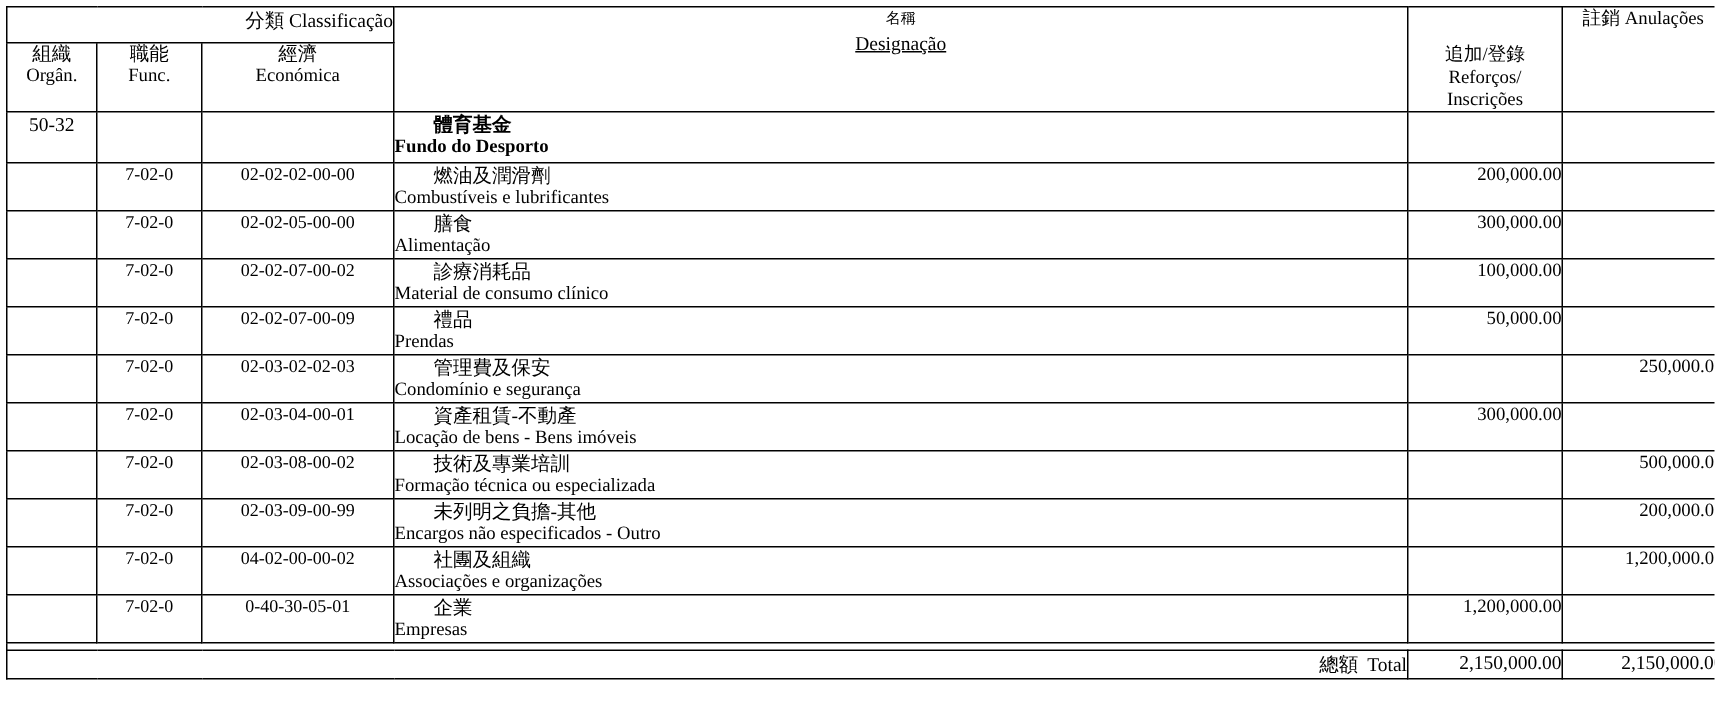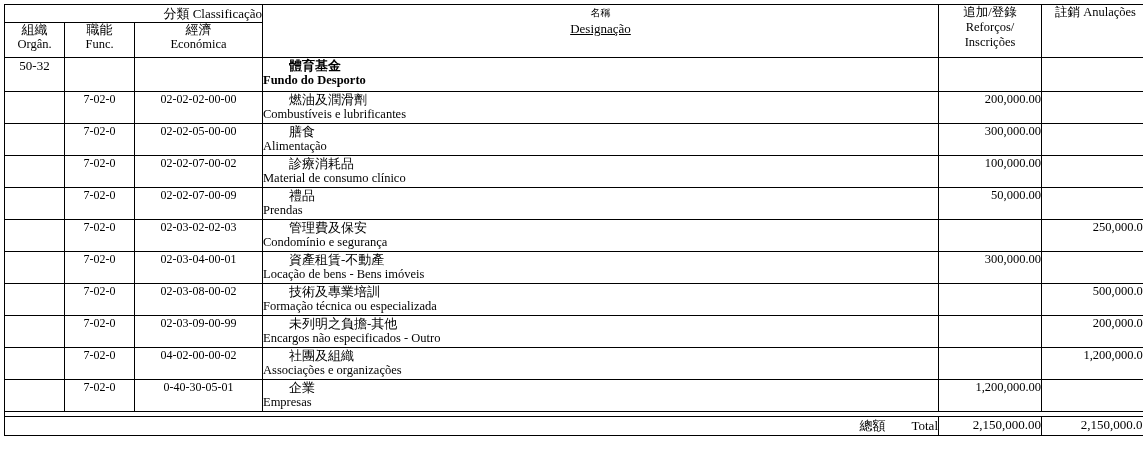--- a/index.html
+++ b/index.html
@@ -57,21 +57,21 @@
     padding-top: 8px;
   }
   .hdr-big .zh { display: block; font-size: 10px; }
   .hdr-big .pt { display: block; font-size: 13px; text-decoration: underline; }
   .hdr-amt {
     text-align: center;
     font-size: 12.5px;
     line-height: 15px;
     padding-top: 3px;
   }
-  .hdr-amt .l1 { display: block; }
+  .hdr-amt .l1 { display: block; margin-top: 24px; }
   .hdr-amt .l2 { display: block; }
   .hdr-amt .l3 { display: block; }
   .hdr-amt2 {
     text-align: center;
     font-size: 12.5px;
     line-height: 15px;
     padding-top: 13px;
   }
   
   .c-org {
@@ -100,21 +100,21 @@
     padding: 1px 6px 0 0;
   }
   .row-h { height: 32px; }
   .row-title { height: 34px; }
   
   .total-label {
     text-align: right;
     font-size: 13px;
     padding: 3px 8px 3px 0;
   }
-  .total-label .zh { margin-right: 26px; }
+  .total-label .zh { margin-right: 6px; }
   .total-amt {
     text-align: right;
     font-size: 13px;
     padding: 3px 6px 3px 0;
   }
   .spacer-row td { height: 4px; border-left: 1px solid #000; border-right: 1px solid #000; border-top: none; border-bottom: none; }
 </style>
 </head>
 <body>
 

